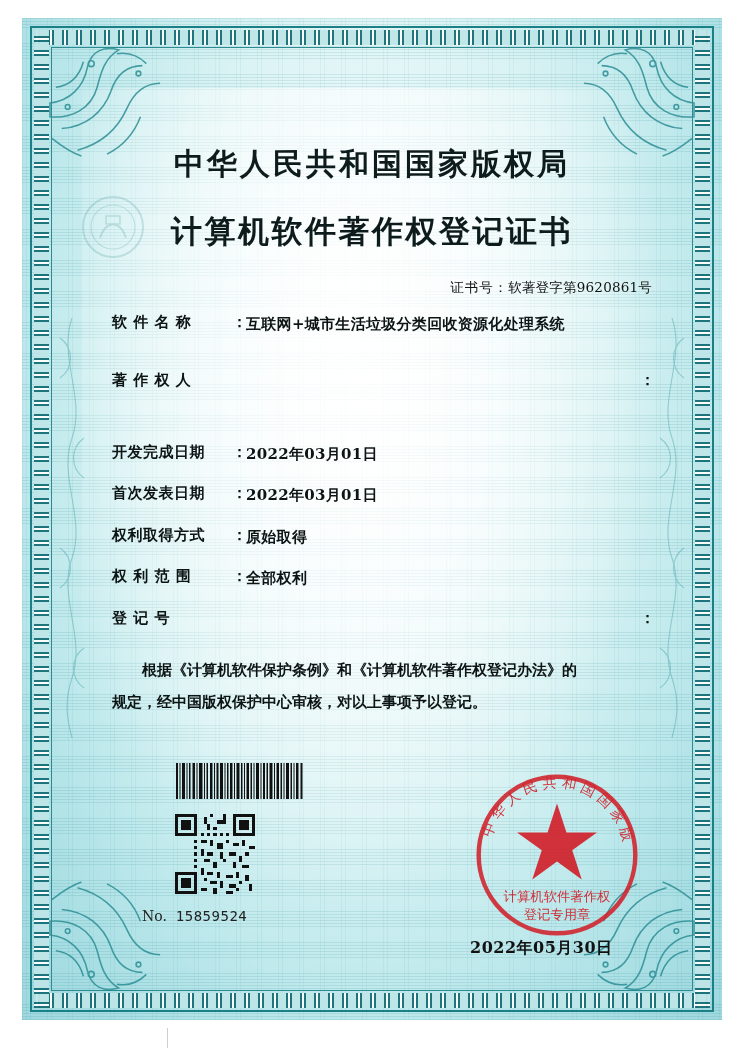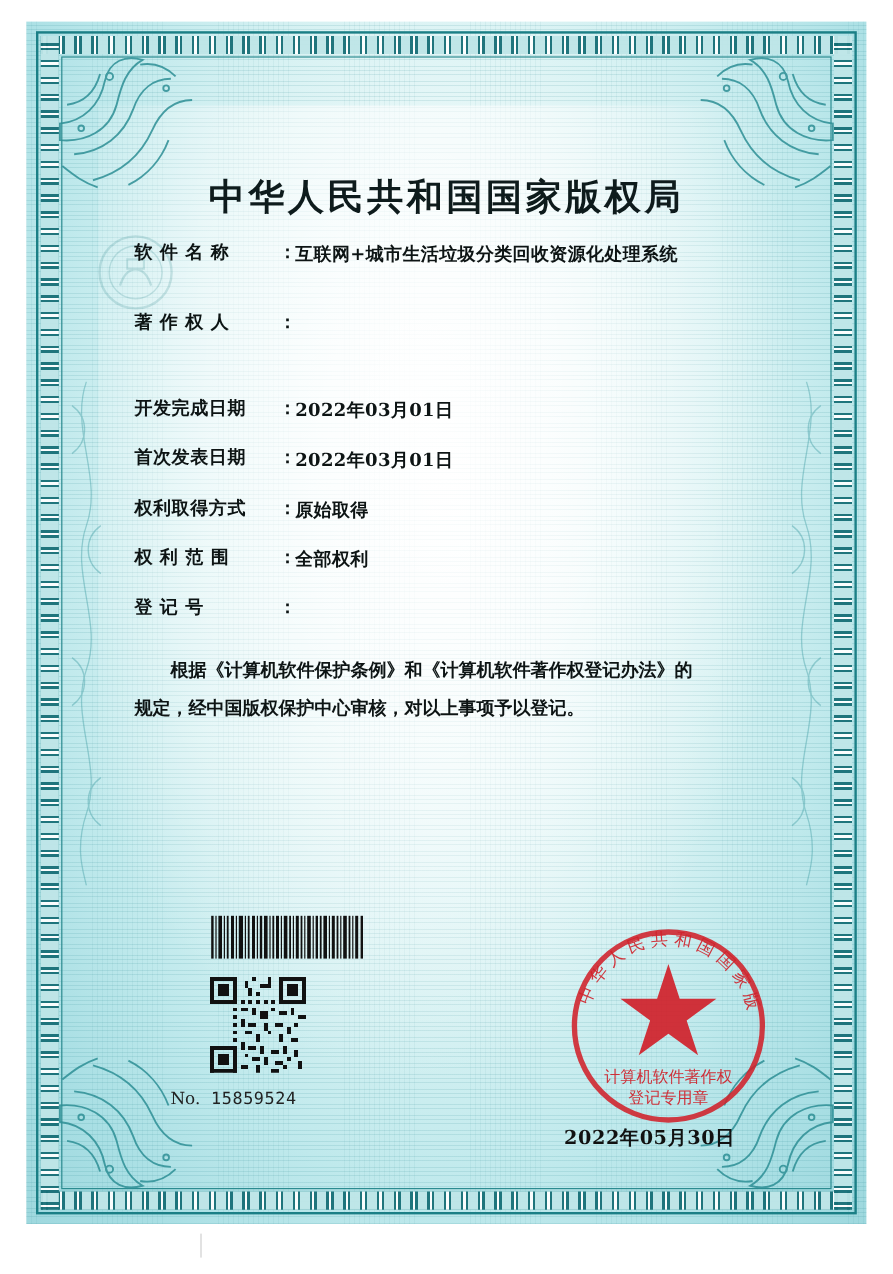--- a/index.html
+++ b/index.html
@@ -160,20 +160,21 @@
     padding-left: 42px;
     padding-right: 20px;
   }
   .field {
     display: flex;
     align-items: flex-start;
     margin-bottom: 19px;
     font-size: 15px;
     color: #0d1414;
     font-family: "DejaVu Serif", "Liberation Serif", serif;
+    justify-content: space-between;
   }
   .field .flabel {
     width: 120px;
     flex: 0 0 120px;
     font-weight: bold;
     letter-spacing: 0.5px;
     white-space: nowrap;
   }
   .field .fcolon {
     width: 14px;
@@ -370,21 +371,25 @@
     <svg class="emblem-wm" viewBox="0 0 66 66">
       <circle cx="33" cy="33" r="30" fill="none" stroke="#3d8f94" stroke-width="2"></circle>
       <circle cx="33" cy="33" r="22" fill="none" stroke="#3d8f94" stroke-width="1.2"></circle>
       <path d="M20 44 C 26 26, 40 26, 46 44" fill="none" stroke="#3d8f94" stroke-width="2"></path>
       <path d="M26 22 L 40 22 L 40 30 L 26 30 Z" fill="none" stroke="#3d8f94" stroke-width="1.6"></path>
     </svg>
 
     <div class="content">
 
       <div class="title-main">中华人民共和国国家版权局</div>
-
+      <div class="title-sub">计算机软件著作权登记证书</div>
+
+      <div class="certno-row">
+        <span class="label">证书号：</span><span class="value">软著登字第9620861号</span>
+      </div>
 
       <div class="fields">
 
         <div class="field">
           <span class="flabel">软 件 名 称</span>
           <span class="fcolon">：</span>
           <span class="fvalue">
             <span>互联网+城市生活垃圾分类回收资源化处理系统</span>
           </span>
         </div>

